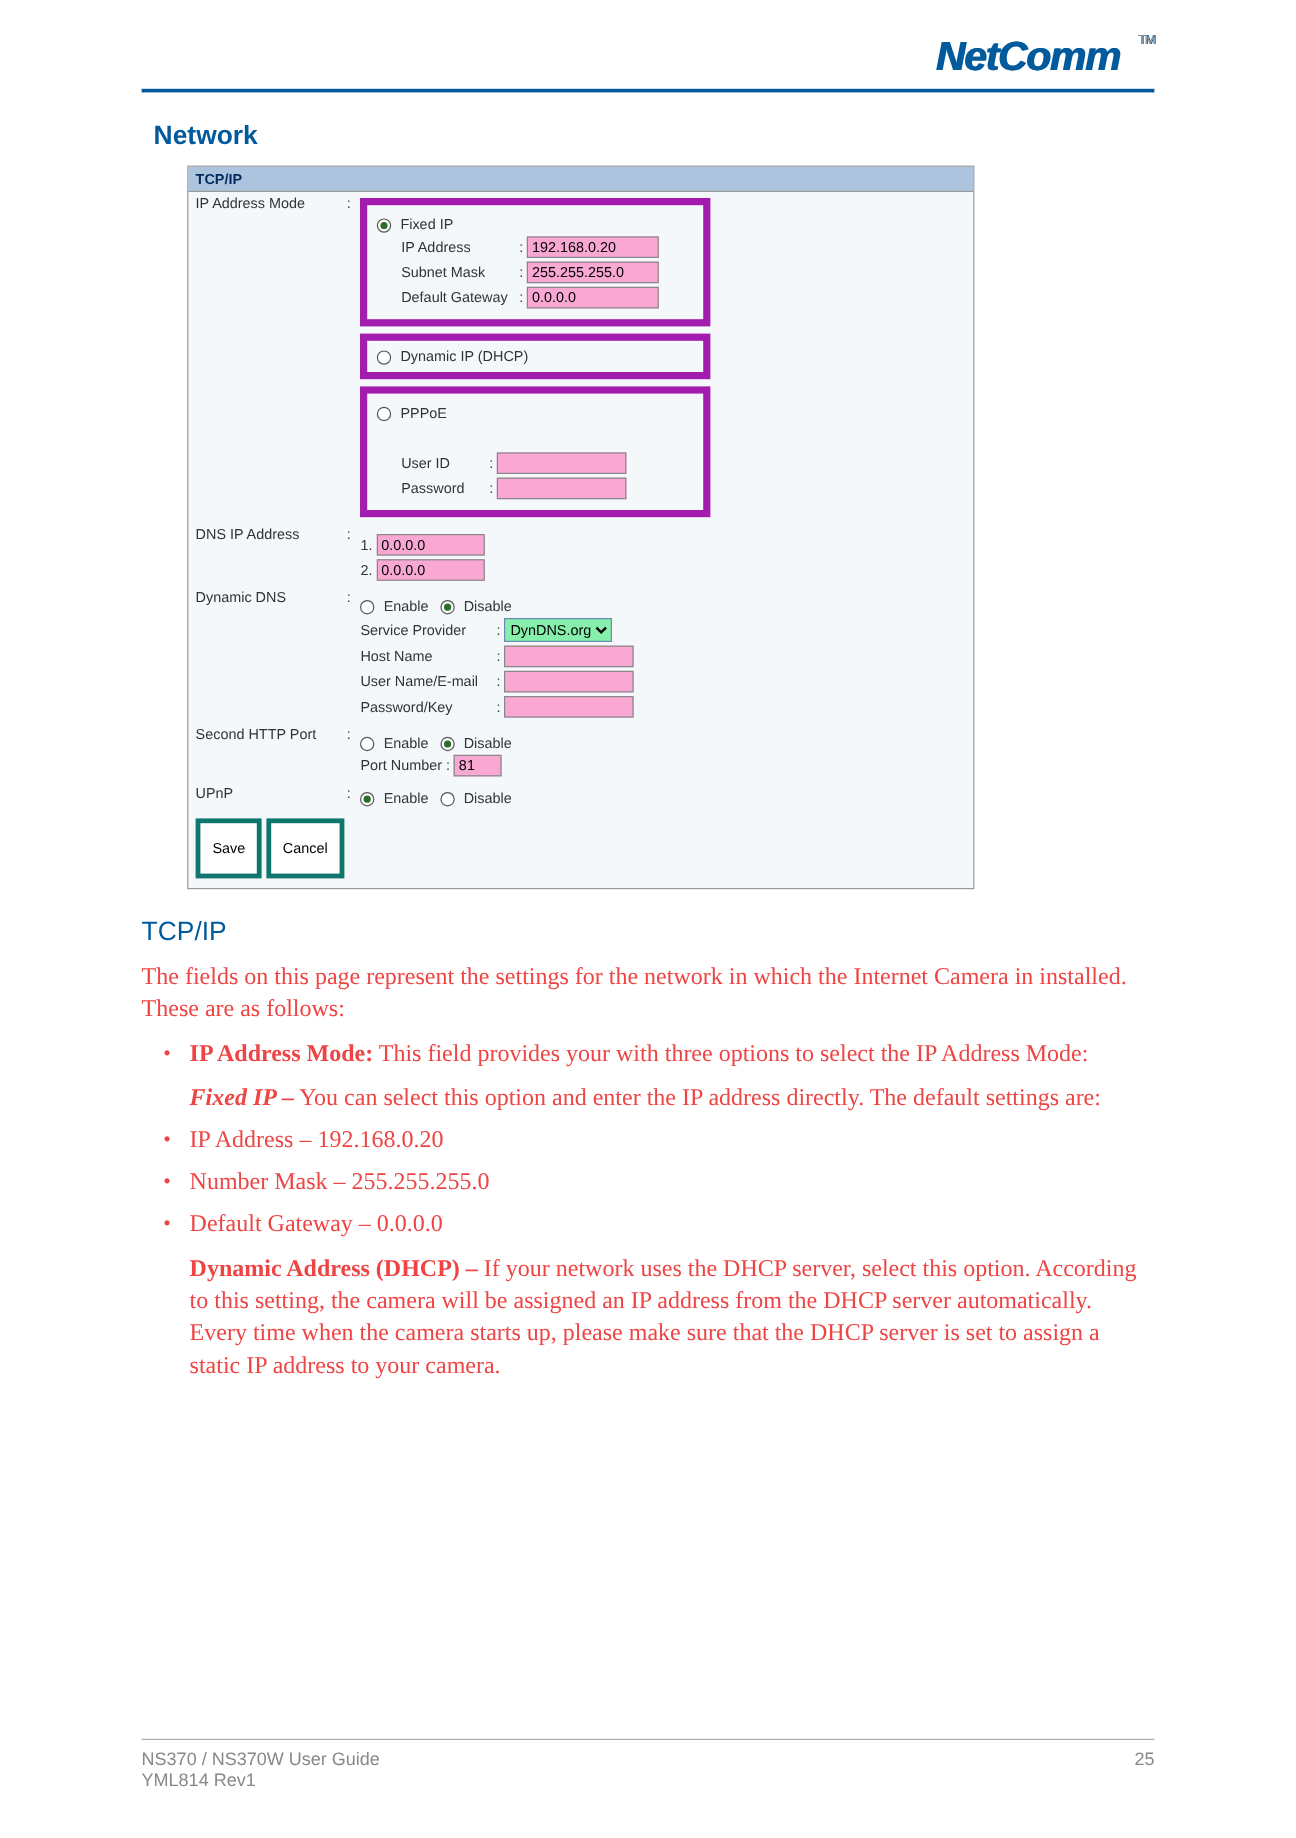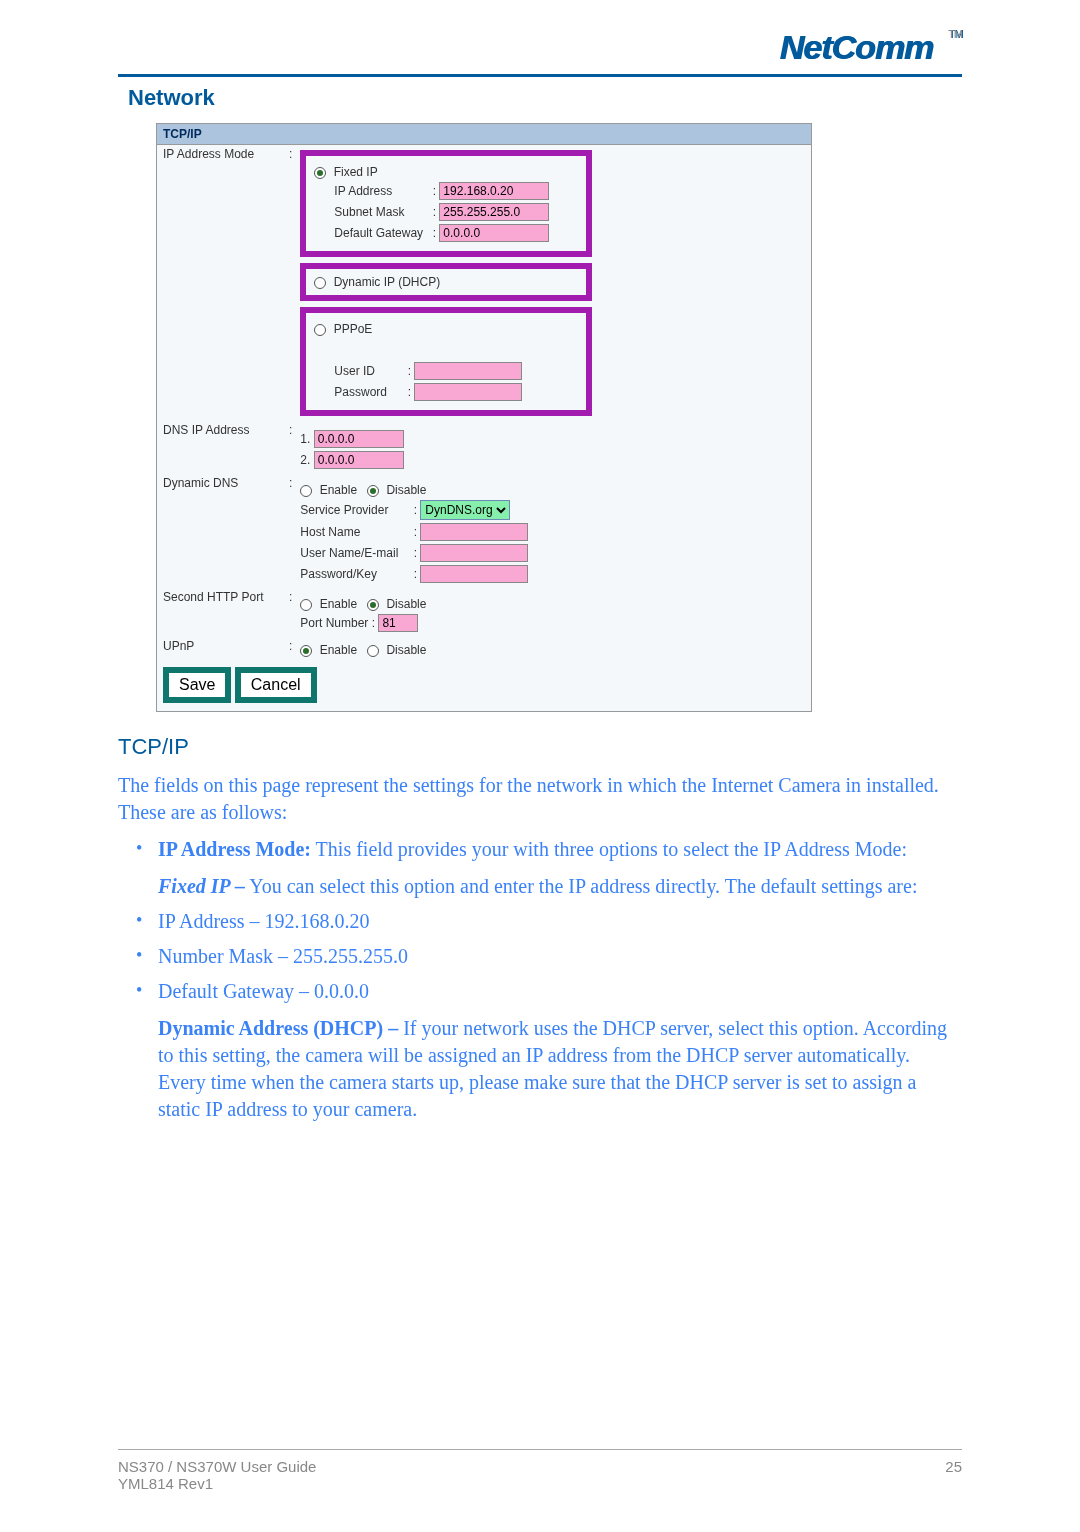--- a/index.html
+++ b/index.html
@@ -37,21 +37,21 @@
   }
   .header-rule {
     position: absolute;
     top: 74px;
     left: 118px;
     right: 118px;
     border-top: 3px solid #005a9c;
   }
   .content {
     position: absolute;
-    top: 85px;
+    top: 100px;
     left: 118px;
     width: 844px;
   }
   h2.section {
     color: #005a9c;
     font-family: 'Trebuchet MS', Arial, sans-serif;
     font-size: 22px;
     font-weight: bold;
     margin-bottom: 12px;
     margin-left: 10px;
@@ -121,31 +121,31 @@
   }
   .radio-dot.sel::after {
     content:"";
     position:absolute;
     width:6px;height:6px;
     border-radius:50%;
     background:#2a6e2a;
     top:2px;left:2px;
   }
   .btn {
-    border: 6px solid #0f766e;
+    border: 4px solid #0f766e;
     background: #fff;
-    padding: 3px 10px;
-    font-size: 16px;
+    padding: 14px 10px;
+    font-size: 12px;
     cursor: pointer;
   }
   .btns { padding: 8px 6px; }
   .body-text {
     font-family: 'Times New Roman', Times, serif;
     font-size: 20px;
-    color: #3b82f6;
+    color: #ef4444;
     line-height: 1.35;
   }
   h3.subsection {
     color: #005a9c;
     font-family: 'Trebuchet MS', Arial, sans-serif;
     font-size: 22px;
     font-weight: normal;
     margin: 22px 0 12px 0;
   }
   ul.bul { list-style: none; padding: 0; margin: 10px 0 0 14px; }

